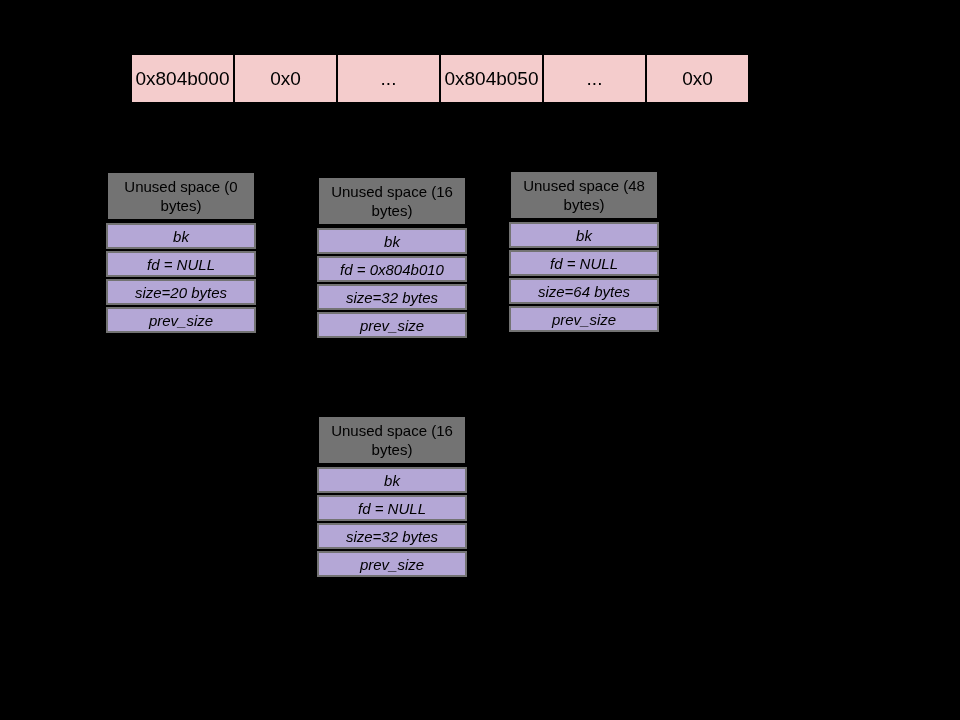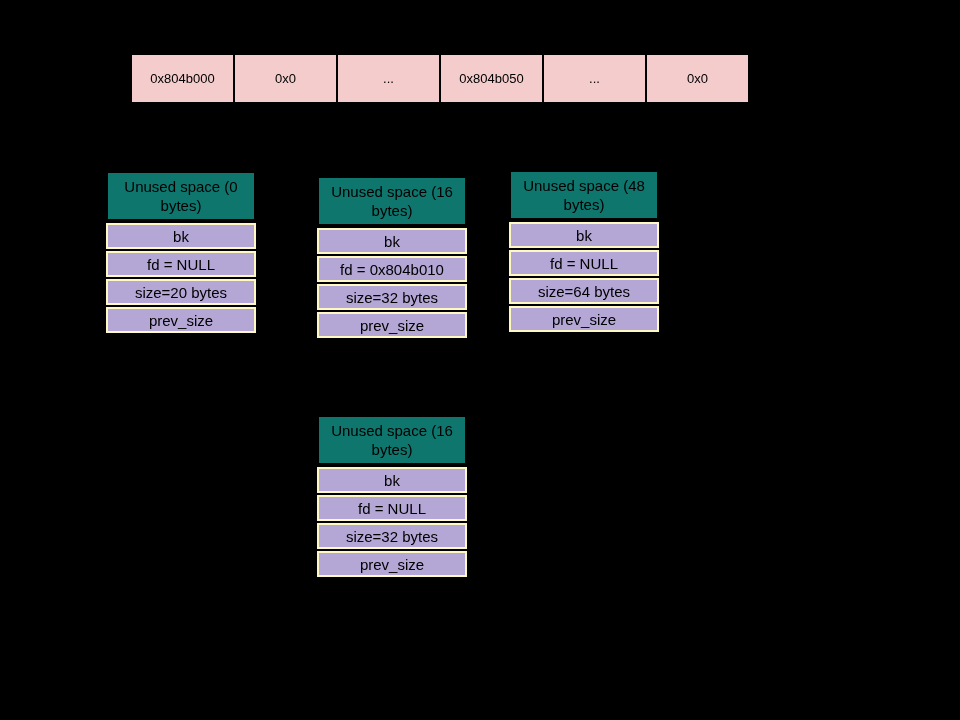--- a/index.html
+++ b/index.html
@@ -27,54 +27,55 @@
   .mem-cell {
     box-sizing: border-box;
     width: 105px;
     height: 51px;
     background: #f4cccc;
     border: 2px solid #000000;
     margin-left: -2px;
     display: flex;
     align-items: center;
     justify-content: center;
-    font-size: 13px;
+    font-size: 19px;
   }
   .mem-cell:first-child { margin-left: 0; }
 
   
   .chunk {
     position: absolute;
     width: 150px;
   }
   .chunk-header {
     box-sizing: border-box;
     width: 150px;
     height: 50px;
-    background: #0f766e;
+    background: #737373;
     border: 2px solid #000000;
     display: flex;
     align-items: center;
     justify-content: center;
     text-align: center;
     font-size: 15px;
     line-height: 19px;
     padding: 0 8px;
   }
   .chunk-row {
     box-sizing: border-box;
     width: 150px;
     height: 26px;
     margin-top: 2px;
     background: #b4a7d6;
-    border: 2px solid #fef9c3;
+    border: 2px solid #737373;
     display: flex;
     align-items: center;
     justify-content: center;
     font-size: 15px;
+    font-style: italic;
   }
 
   .chunk-a { left: 106px; top: 171px; }
   .chunk-b { left: 317px; top: 176px; }
   .chunk-c { left: 509px; top: 170px; }
   .chunk-d { left: 317px; top: 415px; }
 </style>
 </head>
 <body>
 

